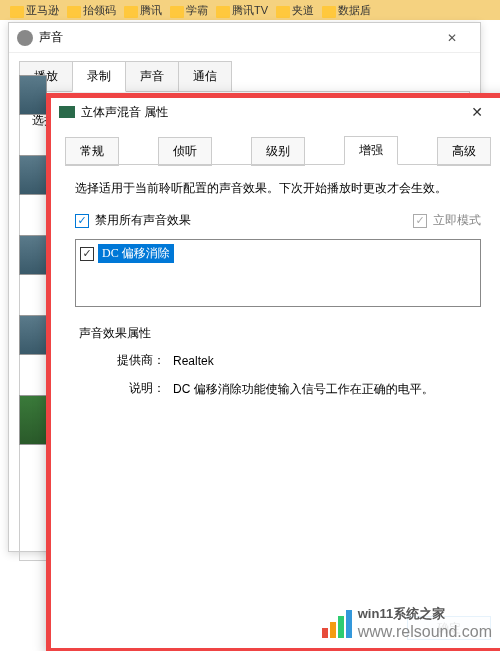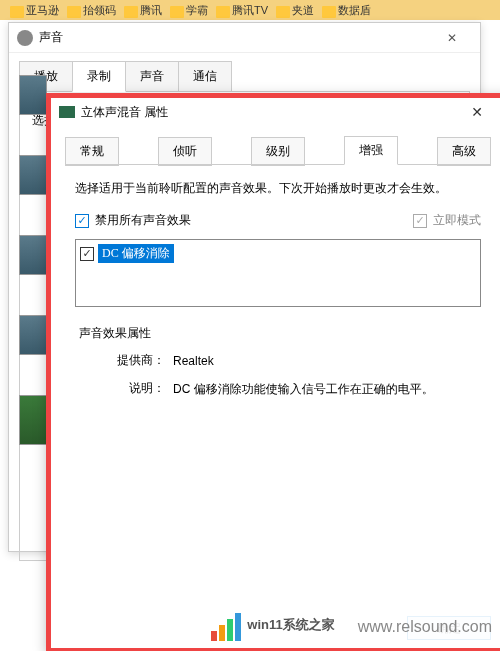--- a/index.html
+++ b/index.html
@@ -59,21 +59,21 @@
     .props-grid { display: grid; grid-template-columns: 70px 1fr; gap: 10px 8px; padding-left: 20px; }
     .props-grid-label { text-align: right; }
     .props-grid-value { line-height: 1.5; }
     
     .props-buttons { position: absolute; bottom: 8px; right: 14px; display: flex; gap: 6px; }
     .btn { width: 84px; height: 24px; border: 1px solid #0078d7; background: #e5f1fb; cursor: pointer; display: flex; align-items: center; justify-content: center; }
     
     .watermark { position: absolute; bottom: 6px; right: 0; display: flex; align-items: center; gap: 6px; background: rgba(255,255,255,0.9); padding: 4px 8px; }
     .wm-bars { display: flex; gap: 2px; align-items: flex-end; }
     .wm-bar { width: 6px; }
-    .wm-text { display: flex; flex-direction: row; line-height: 1.2; gap: 23px; }
+    .wm-text { display: flex; flex-direction: column; line-height: 1.2; }
     .wm-text-main { font-size: 13px; font-weight: bold; color: #555; }
     .wm-text-sub { font-size: 16px; color: #888; }
   </style>
 </head>
 <body>
 
 <div class="desktop-bg">
   <div class="desktop-folder">
       <div class="folder-icon"></div>
       <span class="folder-label">亚马逊</span>

